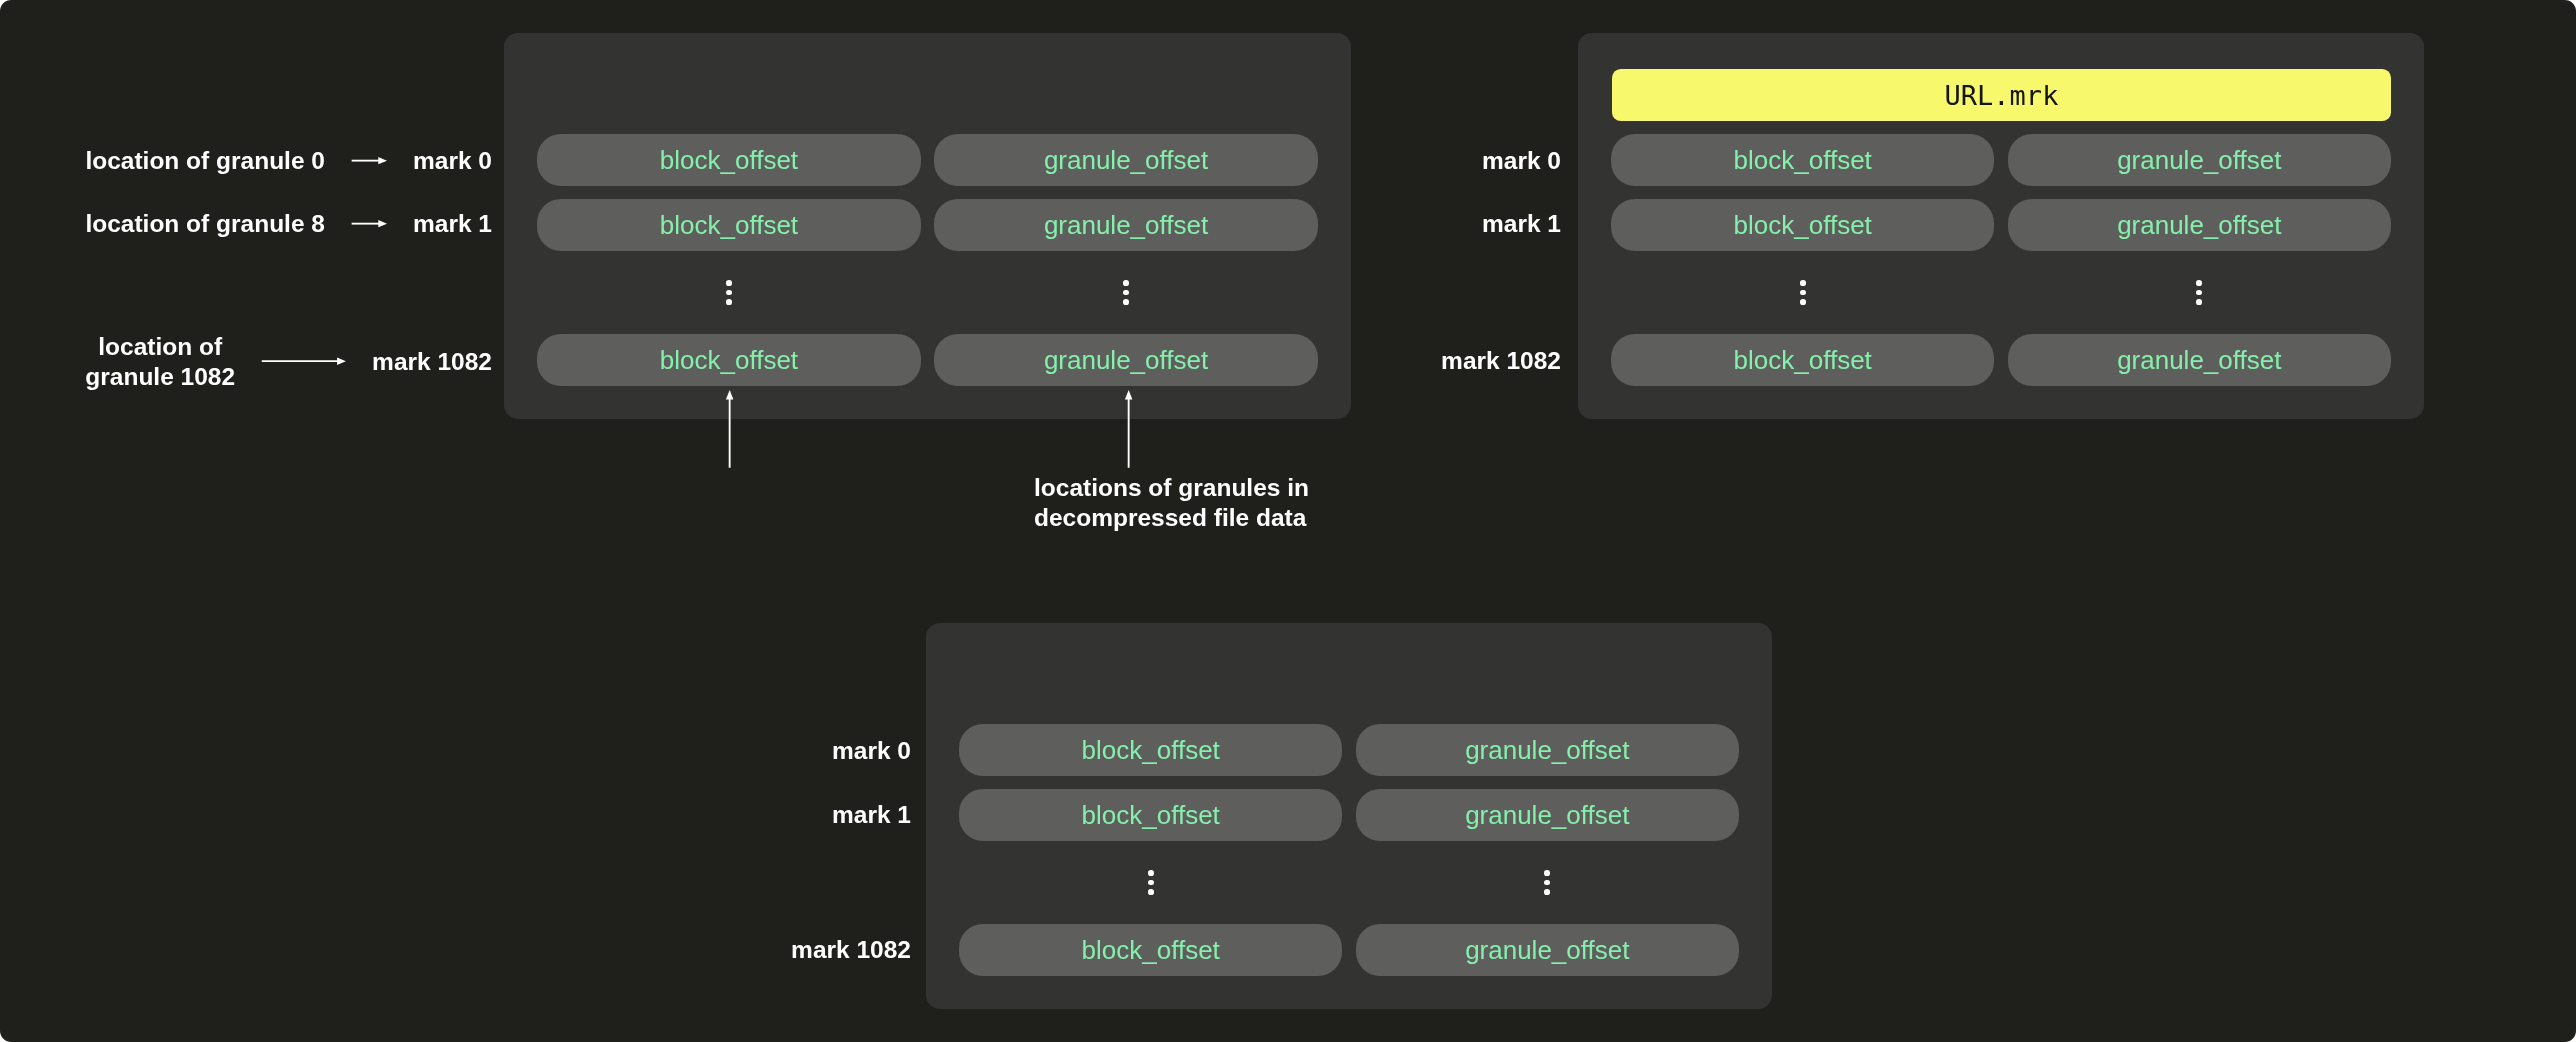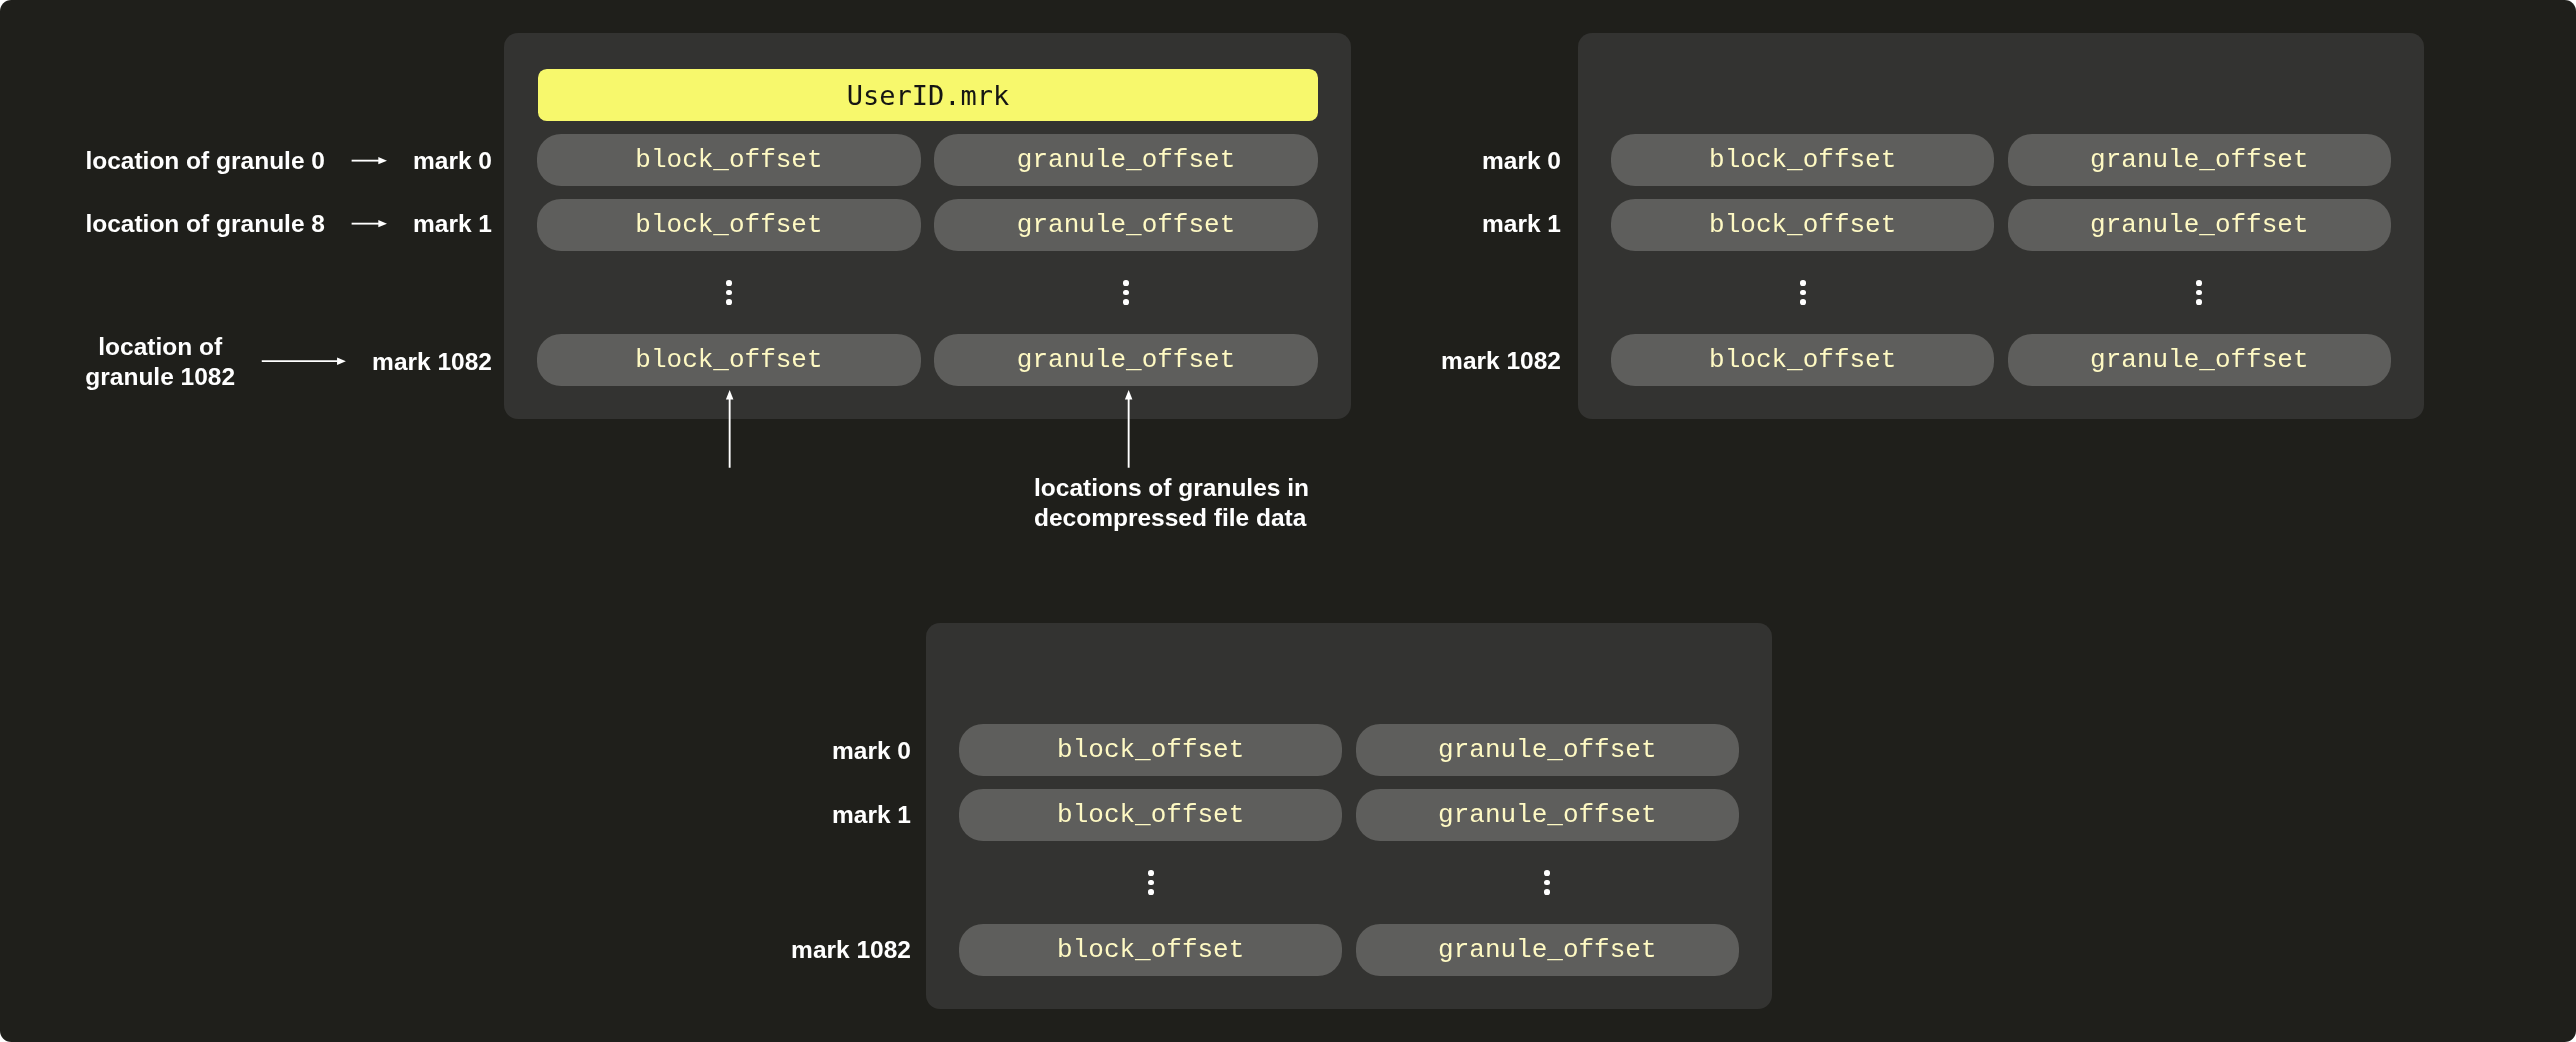--- a/index.html
+++ b/index.html
@@ -40,23 +40,23 @@
     display: flex; gap: 13.2px;
   }
   .mark-row.r1 { top: 101px; }
   .mark-row.r2 { top: 166px; }
   .mark-row.r3 { top: 301px; }
 
   .offset-cell {
     flex: 1;
     background: #5e5e5c;
     display: flex; align-items: center; justify-content: center;
-    font-family: Liberation Mono, monospace;
+    font-family: Liberation Sans, sans-serif;
     font-size: 26px;
-    color: #fef9c3;
+    color: #86efac;
     white-space: nowrap;
     border-radius: 24px;
   }
 
   .dots-row {
     position: absolute;
     left: 33px; right: 33px; top: 218px; height: 83px;
     display: flex; gap: 13.2px;
   }
   .dots-col { flex: 1; display: flex; align-items: center; justify-content: center; }
@@ -99,54 +99,54 @@
 
   .v-arrow { position: absolute; z-index: 2; }
   svg { display: block; }
 </style>
 </head>
 <body>
 
 <div class="canvas">
 
   <section class="panel panel-userid">
+    <div class="mark-row r1">
+      <div class="offset-cell">block_offset</div>
+      <div class="offset-cell">granule_offset</div>
+    </div>
+    <div class="mark-row r2">
+      <div class="offset-cell">block_offset</div>
+      <div class="offset-cell">granule_offset</div>
+    </div>
+    <div class="dots-row">
+      <div class="dots-col">
+        <span class="v-ellipsis" title="⋮">
+            <i></i>
+            <i></i>
+            <i></i>
+          </span>
+      </div>
+      <div class="dots-col">
+        <span class="v-ellipsis" title="⋮">
+            <i></i>
+            <i></i>
+            <i></i>
+          </span>
+      </div>
+    </div>
+    <div class="mark-row r3">
+      <div class="offset-cell">block_offset</div>
+      <div class="offset-cell">granule_offset</div>
+    </div>
+  </section>
+
+  <section class="panel panel-url">
     <div class="panel-header">
-      <span>UserID.mrk</span>
-    </div>
-    <div class="mark-row r1">
-      <div class="offset-cell">block_offset</div>
-      <div class="offset-cell">granule_offset</div>
-    </div>
-    <div class="mark-row r2">
-      <div class="offset-cell">block_offset</div>
-      <div class="offset-cell">granule_offset</div>
-    </div>
-    <div class="dots-row">
-      <div class="dots-col">
-        <span class="v-ellipsis" title="⋮">
-            <i></i>
-            <i></i>
-            <i></i>
-          </span>
-      </div>
-      <div class="dots-col">
-        <span class="v-ellipsis" title="⋮">
-            <i></i>
-            <i></i>
-            <i></i>
-          </span>
-      </div>
-    </div>
-    <div class="mark-row r3">
-      <div class="offset-cell">block_offset</div>
-      <div class="offset-cell">granule_offset</div>
-    </div>
-  </section>
-
-  <section class="panel panel-url">
+      <span>URL.mrk</span>
+    </div>
     <div class="mark-row r1">
       <div class="offset-cell">block_offset</div>
       <div class="offset-cell">granule_offset</div>
     </div>
     <div class="mark-row r2">
       <div class="offset-cell">block_offset</div>
       <div class="offset-cell">granule_offset</div>
     </div>
     <div class="dots-row">
       <div class="dots-col">

